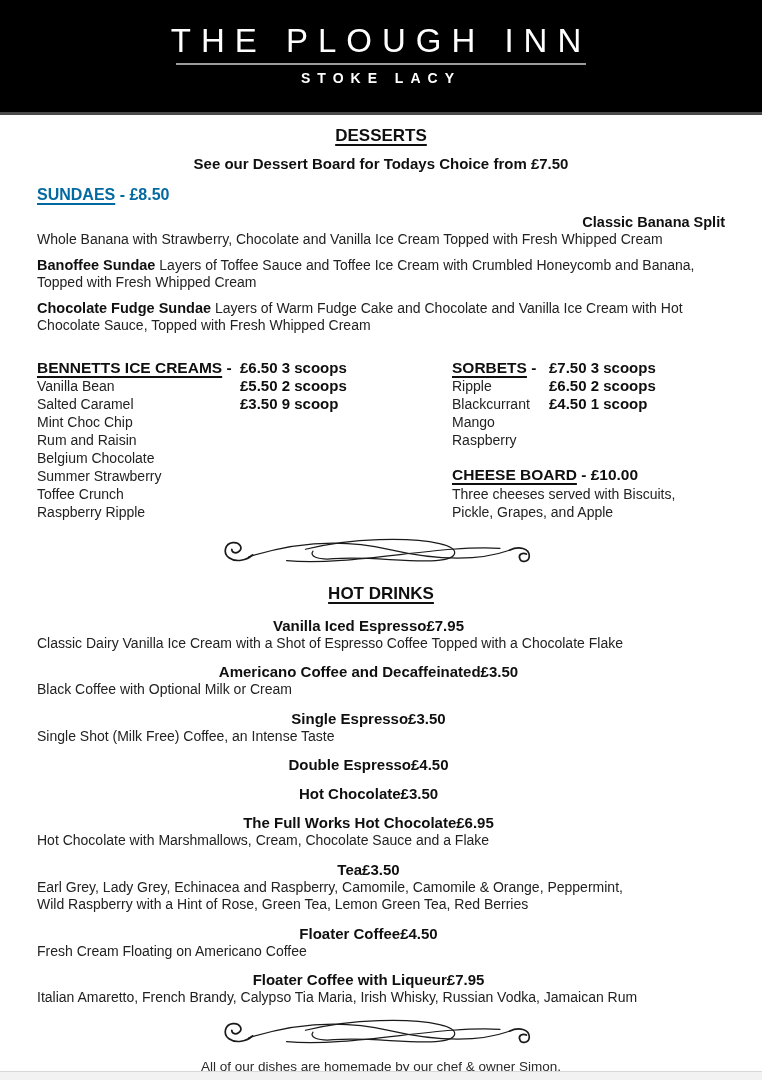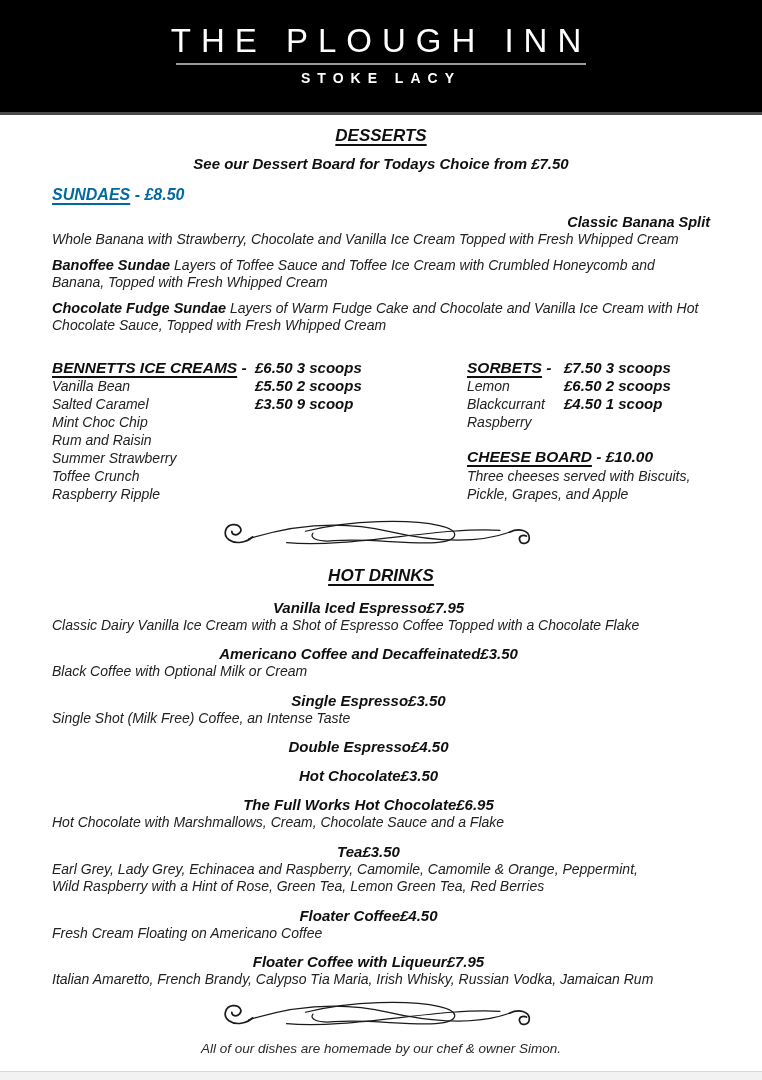--- a/index.html
+++ b/index.html
@@ -14,21 +14,21 @@
     padding-top:24px;box-sizing:content-box;text-align:center;
   }
   .banner-title{
     color:#ffffff;font-size:33px;font-weight:400;letter-spacing:10px;line-height:34px;
   }
   .banner-rule{width:410px;height:2px;background:#9b9b9b;margin:5px auto 6px;}
   .banner-subtitle{
     color:#ffffff;font-size:14px;font-weight:700;letter-spacing:7px;line-height:15px;
   }
   
-  .content{padding:0 52px;font-style:italic;}
+  .content{padding:0 37px;}
   .center{text-align:center;}
   .u{text-decoration:underline;text-decoration-thickness:1.6px;text-underline-offset:2.5px;}
   .u2{text-decoration:underline;text-decoration-thickness:2px;text-underline-offset:3px;}
   .section-title{font-size:17px;font-weight:700;color:#0f0f0f;}
   .desserts-title{margin-top:10px;line-height:22px;}
   .notice{margin-top:7px;font-size:15px;font-weight:700;line-height:19px;color:#101010;}
   
   .sub-head{margin-top:12px;font-size:16px;font-weight:700;line-height:20px;color:#0369a1;}
   .sundae{margin:8px 0 0;font-size:14px;line-height:17.5px;color:#222222;}
   .sundae b{font-size:14.5px;color:#101010;text-align:right;}
@@ -110,44 +110,50 @@
         <div class="c1">Salted Caramel</div>
         <div class="scoop-price">£3.50 9 scoop</div>
       </div>
       <div class="row">
           <div class="c1">Mint Choc Chip</div>
         </div>
       <div class="row">
           <div class="c1">Rum and Raisin</div>
         </div>
       <div class="row">
+          <div class="c1">Belgium Chocolate</div>
+        </div>
+      <div class="row">
           <div class="c1">Summer Strawberry</div>
         </div>
       <div class="row">
           <div class="c1">Toffee Crunch</div>
         </div>
       <div class="row">
           <div class="c1">Raspberry Ripple</div>
         </div>
     </div>
 
     <div class="col-right">
       <div class="row">
         <div class="c1s col-head"><span class="u">SORBETS</span>
           <span>-</span></div>
         <div class="scoop-price">£7.50 3 scoops</div>
       </div>
       <div class="row">
-        <div class="c1s">Lemon</div>
+        <div class="c1s">Ripple</div>
         <div class="scoop-price">£6.50 2 scoops</div>
       </div>
       <div class="row">
         <div class="c1s">Blackcurrant</div>
         <div class="scoop-price">£4.50 1 scoop</div>
       </div>
+      <div class="row">
+          <div class="c1s">Mango</div>
+        </div>
       <div class="row">
           <div class="c1s">Raspberry</div>
         </div>
 
       <div class="cheese">
         <div class="cheese-head"><span class="u">CHEESE BOARD</span><span> - £10.00</span></div>
         <div class="cheese-desc">Three cheeses served with Biscuits,</div>
         <div class="cheese-desc">Pickle, Grapes, and Apple</div>
       </div>
     </div>

